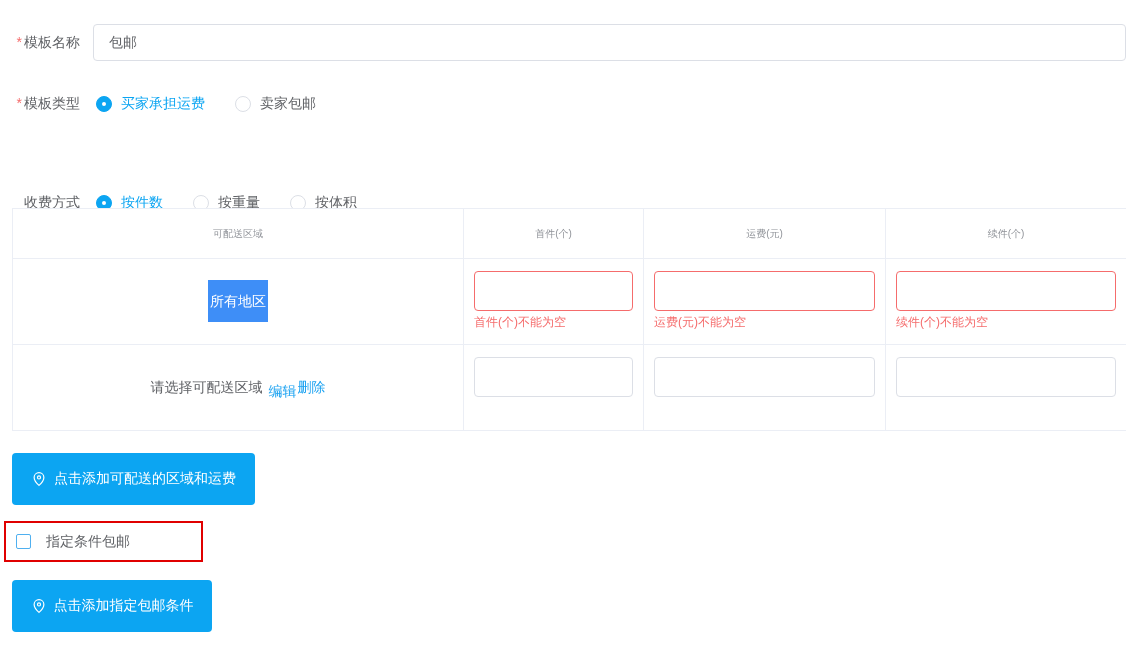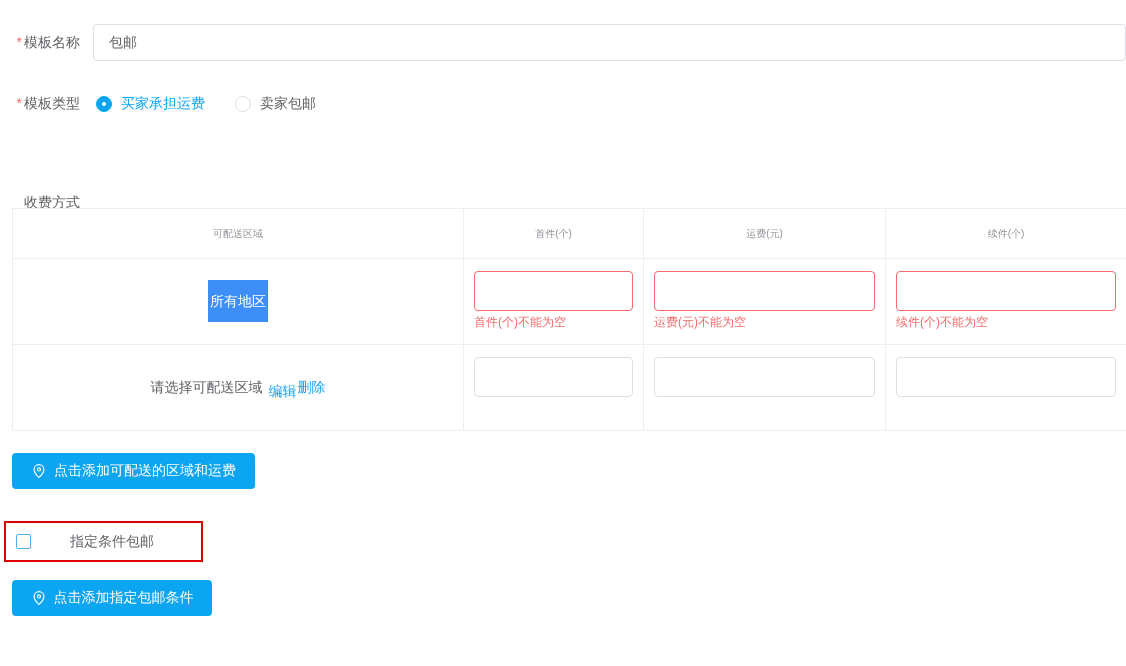--- a/index.html
+++ b/index.html
@@ -39,29 +39,29 @@
     border-radius: 4px; padding: 0 12px; font-size: 14px; color: #606266; outline: none;
     background: #fff; font-family: inherit; }
   .cell-input.error { border-color: #f56c6c; }
   .error-msg { margin-top: 4px; font-size: 12px; color: #f56c6c; line-height: 1.2; text-align: left; }
   .area-selected { background: #3e8ef7; color: #fff; padding: 13px 2px; }
   .area-links { display: inline-flex; align-items: center; }
   .link { color: #1ba2f1; cursor: pointer; margin-left: 1px; }
 
   
   .btn-primary { position: absolute; display: flex; align-items: center; justify-content: center;
-    background: #0ca5f2; color: #fff; border: none; border-radius: 4px; height: 36px;
+    background: #0ca5f2; color: #fff; border: none; border-radius: 4px; height: 52px;
     font-size: 14px; cursor: pointer; font-family: inherit; }
   #add-area-btn { left: 12px; top: 453px; width: 243px; }
   #add-condition-btn { left: 12px; top: 580px; width: 200px; }
   .btn-icon { display: inline-flex; margin-right: 7px; }
 
   
   .highlight-box { position: absolute; left: 4px; top: 521px; width: 199px; height: 41px;
-    border: 2px solid #e00000; display: flex; align-items: center; background: #fff; gap: 24px; }
+    border: 2px solid #e00000; display: flex; align-items: center; background: #fff; }
   .checkbox { width: 15px; height: 15px; border: 1px solid #4fb0f0; border-radius: 2px;
     background: #fff; margin-left: 10px; flex: 0 0 15px; cursor: pointer; }
   .checkbox-label { margin-left: 15px; color: #606266; font-size: 14px; }
 </style>
 </head>
 <body>
 
 <div class="stage">
 
   <div class="form-row" style="top:24px;">
@@ -78,20 +78,34 @@
       </div>
       <div class="radio-item">
         <span class="radio-circle"></span>
         <span class="radio-label">卖家包邮</span>
       </div>
     </div>
   </div>
 
   <div class="form-row" style="top:159px;margin-top:35px;">
     <div class="form-label"><span>收费方式</span></div>
+    <div class="radio-group">
+      <div class="radio-item selected">
+        <span class="radio-circle"></span>
+        <span class="radio-label">按件数</span>
+      </div>
+      <div class="radio-item">
+        <span class="radio-circle"></span>
+        <span class="radio-label">按重量</span>
+      </div>
+      <div class="radio-item">
+        <span class="radio-circle"></span>
+        <span class="radio-label">按体积</span>
+      </div>
+    </div>
   </div>
 
   <table class="freight-table">
     <colgroup>
         <col style="width:451px">
         <col style="width:180px">
         <col style="width:242px">
         <col style="width:241px">
       </colgroup>
     <thead>

